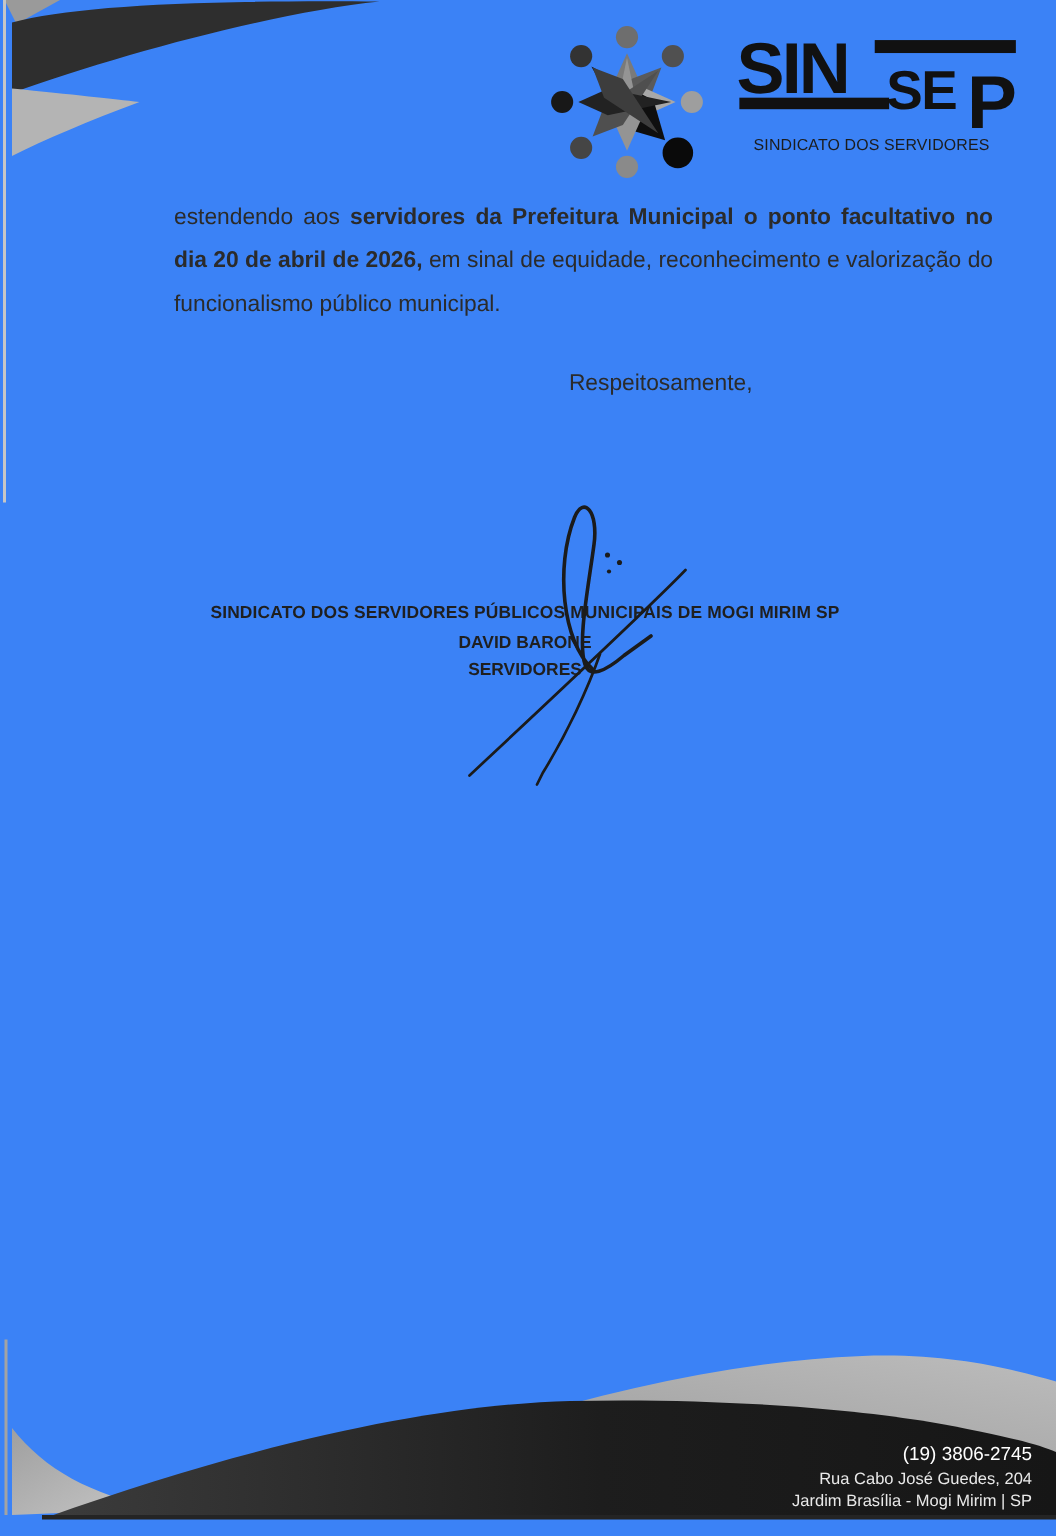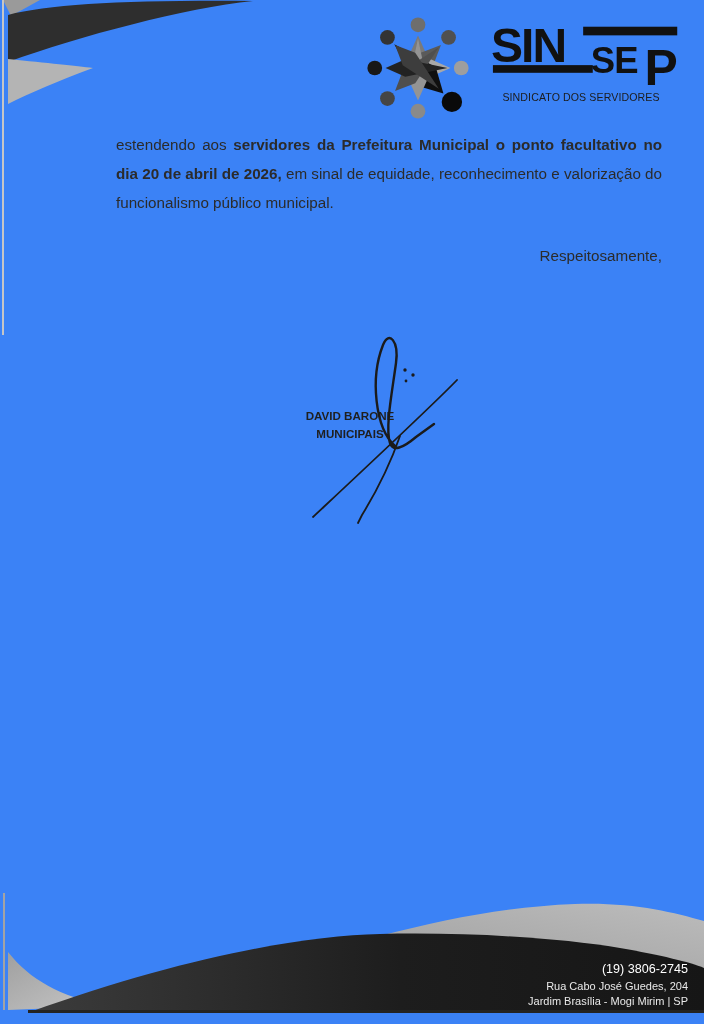--- a/index.html
+++ b/index.html
@@ -29,21 +29,21 @@
     line-height:14px; color:#1c1c1c; letter-spacing:.1px;
   }
 
   
   .body-text {
     position:absolute; left:84px; top:130px; width:546px;
     font-size:15.2px; line-height:29px; text-align:justify; color:#2b2b2b;margin-left:32px;
   }
   .body-text p.indent { text-indent:103px; }
   .body-text .p2 { margin-top:3px; }
-  .closing { margin-top:24px; text-align:right; }
+  .closing { margin-top:24px; text-align:center; }
   .bold { font-weight:700; }
 
   
   .sig-block {
     position:absolute; left:100px; top:402px; width:500px;
     text-align:center; color:#1f1f1f;
   }
   .sig-org  { font-size:11.6px; font-weight:700; letter-spacing:.1px; }
   .sig-name { font-size:11.6px; font-weight:700; margin-top:7px; }
   .sig-title{ font-size:11.6px; font-weight:700; margin-top:5px; }
@@ -122,22 +122,23 @@
       <div>SINDICATO DOS SERVIDORES</div>
     </div>
   </div>
 
   <div class="body-text">
     <p><span>estendendo aos </span><span class="bold">servidores da Prefeitura Municipal o ponto facultativo no dia 20 de abril de 2026,</span><span> em sinal de equidade, reconhecimento e valorização do funcionalismo público municipal.</span></p>
     <p class="indent closing">Respeitosamente,</p>
   </div>
 
   <div class="sig-block">
+    <div class="sig-org">SINDICATO DOS SERVIDORES PÚBLICOS MUNICIPAIS DE MOGI MIRIM SP</div>
     <div class="sig-name">DAVID BARONE</div>
-    <div class="sig-title">MUNICIPAIS</div>
+    <div class="sig-title">SERVIDORES</div>
   </div>
 
   <svg class="sig-stroke" viewBox="0 0 185 205" aria-hidden="true">
     <path d="M 95 113 C 75 95 70 45 83 12 C 89 -3 99 8 96 30 C 92 60 85 95 90 110 C 93 119 103 115 116 104 L 134 91" fill="none" stroke="#1b1b1b" stroke-width="2.4" stroke-linecap="round"></path>
     <path d="M 100 103 C 92 126 78 156 62 182 L 58 190" fill="none" stroke="#1b1b1b" stroke-width="1.8" stroke-linecap="round"></path>
     <path d="M 157 47 C 135 70 60 140 13 184" fill="none" stroke="#1b1b1b" stroke-width="1.8" stroke-linecap="round"></path>
     <circle cx="105" cy="37" r="1.7" fill="#1b1b1b"></circle>
     <circle cx="113" cy="42" r="1.7" fill="#1b1b1b"></circle>
     <circle cx="106" cy="48" r="1.4" fill="#1b1b1b"></circle>
   </svg>

